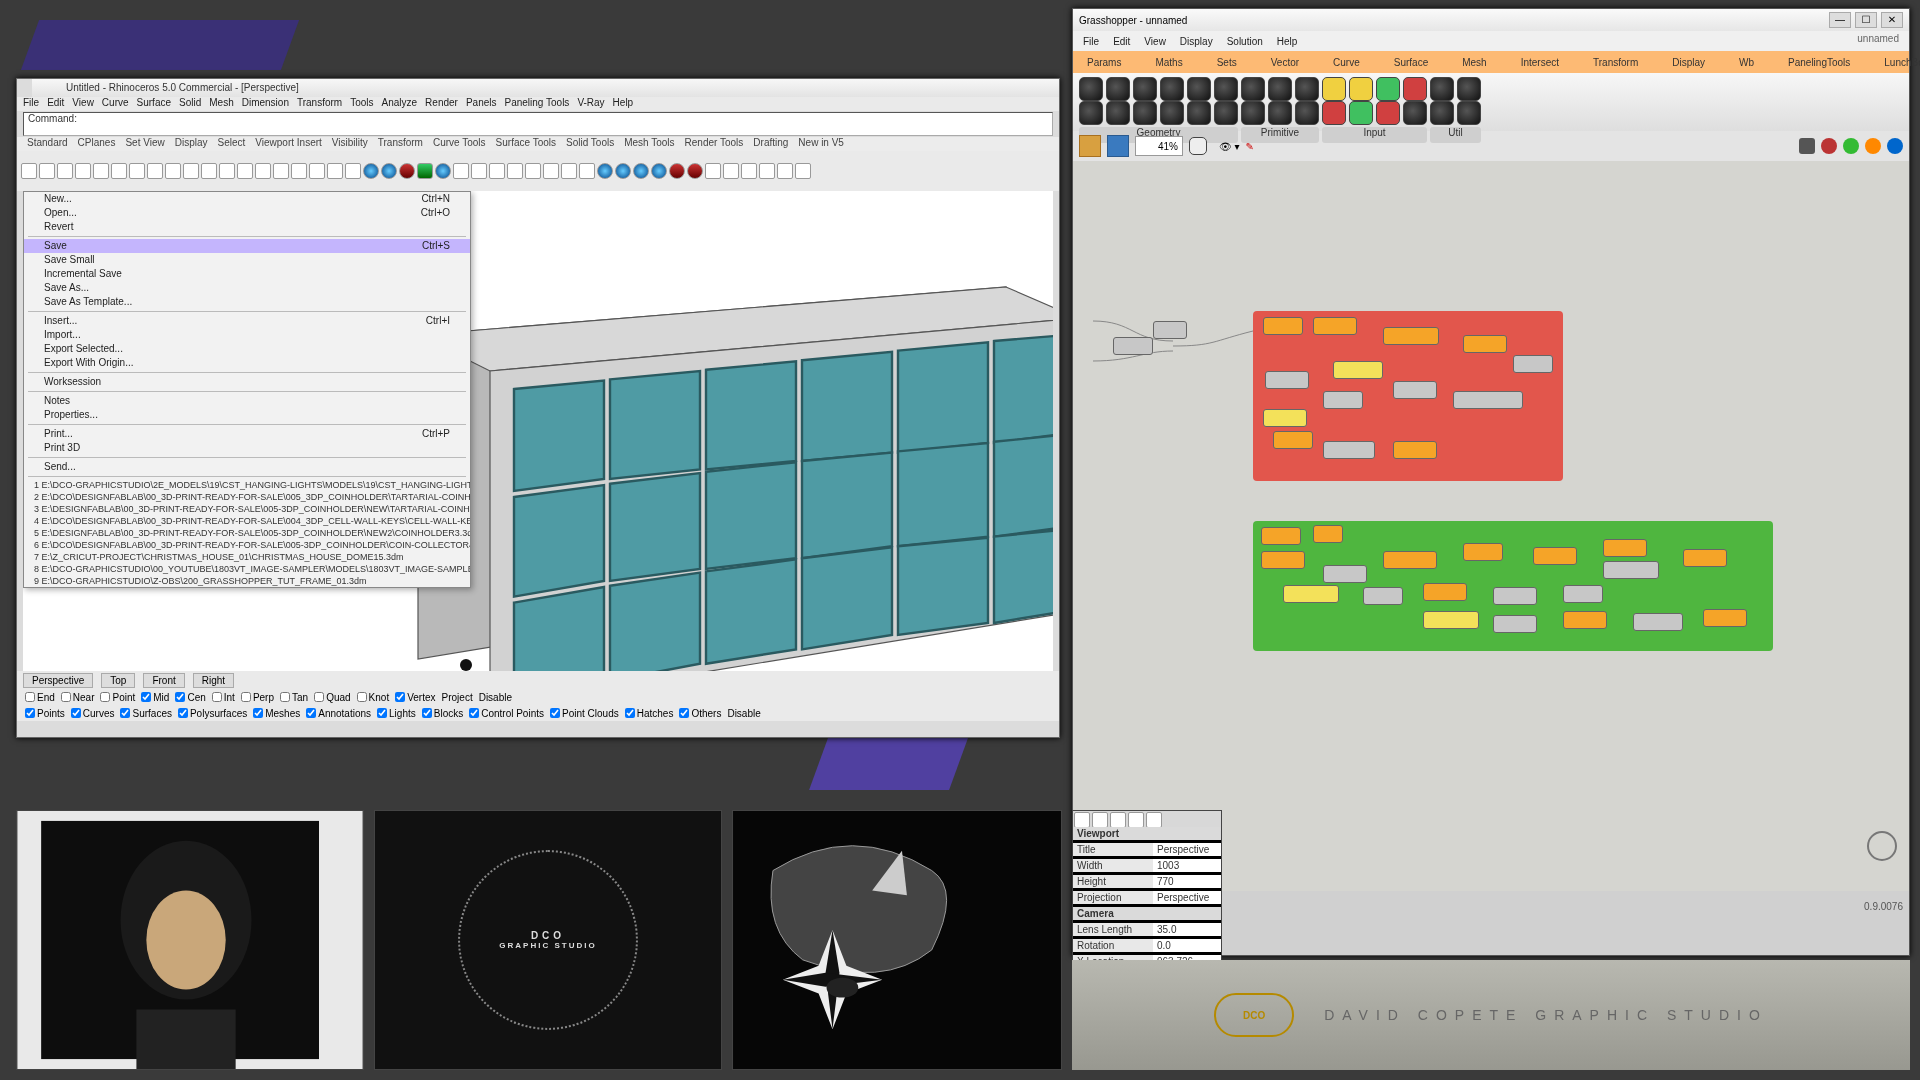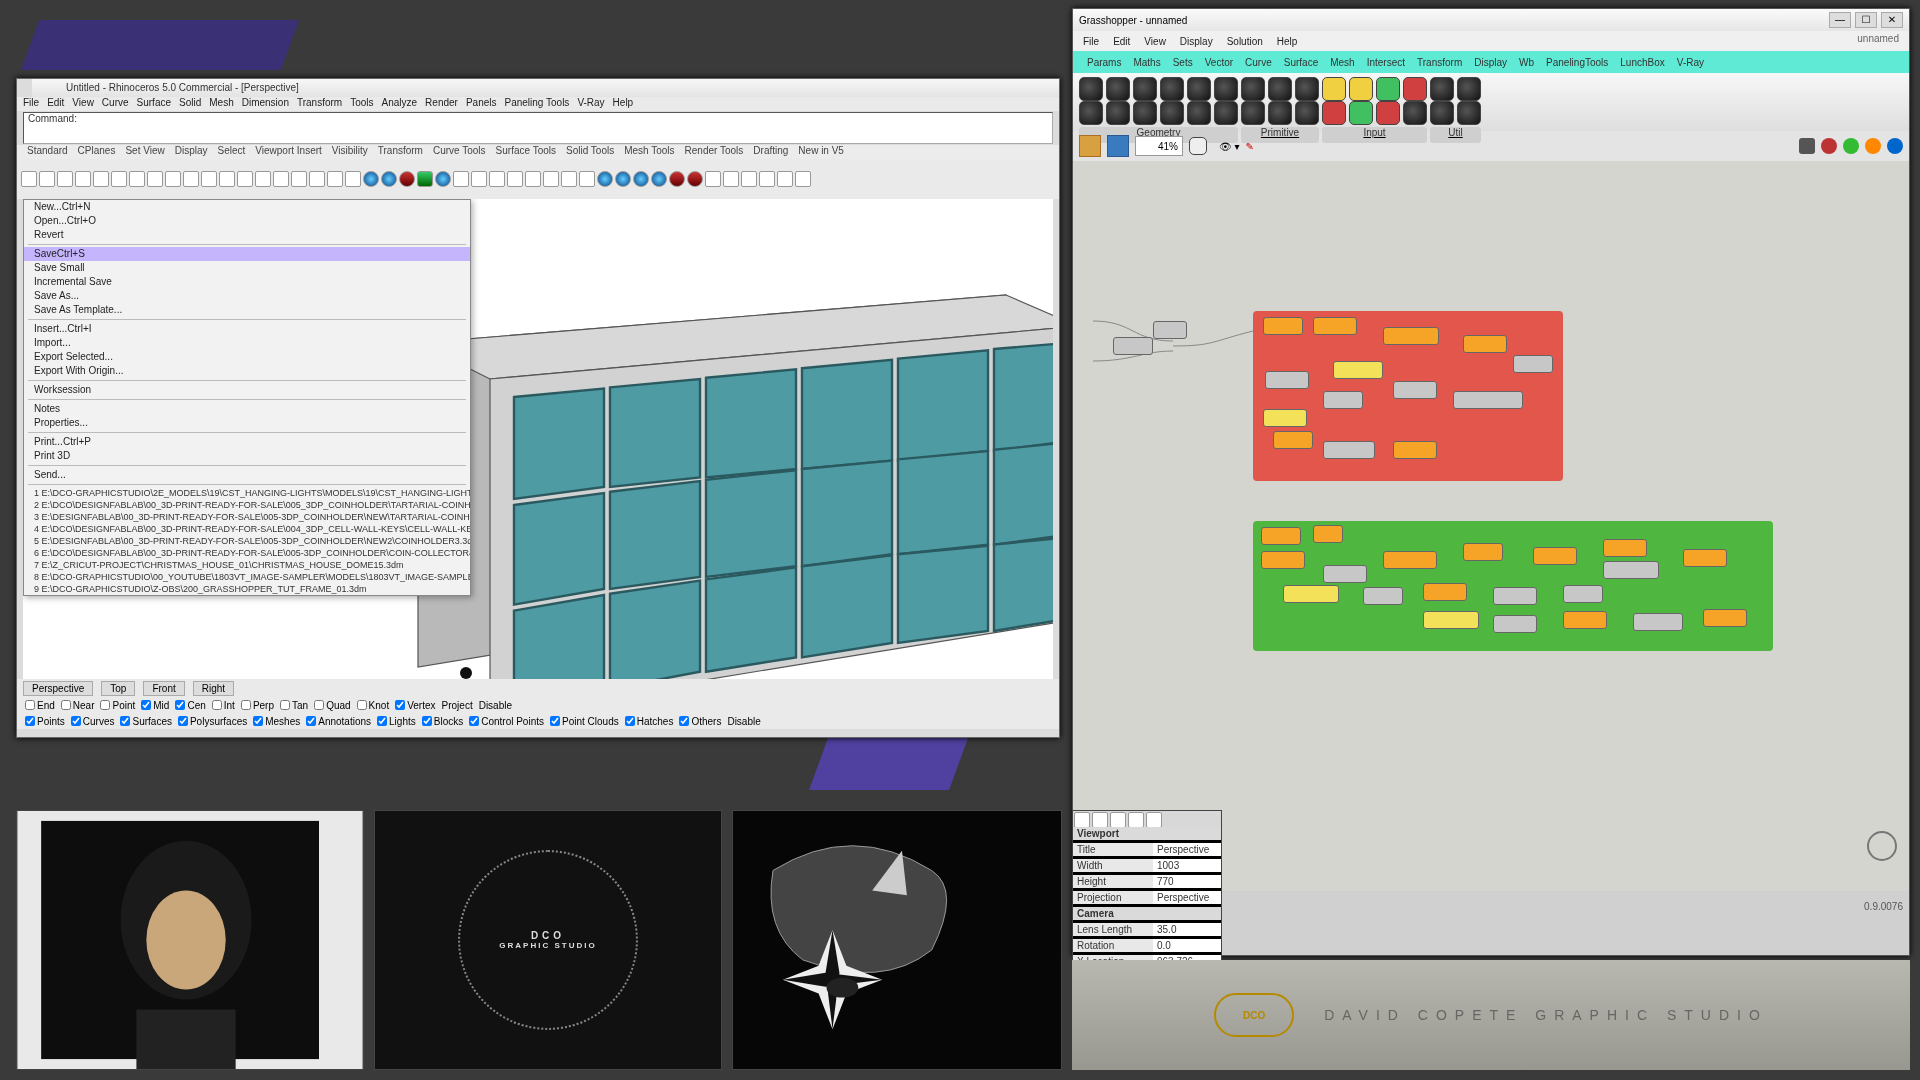--- a/index.html
+++ b/index.html
@@ -4,53 +4,53 @@
 <style>
 * { margin:0; padding:0; box-sizing:border-box; font-family:"Segoe UI",Tahoma,sans-serif; font-size:10px; }
 body { background:#3a3a3a; width:1920px; height:1080px; overflow:hidden; position:relative; }
 .pane { position:absolute; background:#888; box-shadow:0 0 6px #000; }
 
 .rhino { left:16px; top:78px; width:1044px; height:660px; background:#dcdcdc; border:1px solid #666; }
 .rhino-title { height:18px; background:linear-gradient(#f7f7f7,#e3e3e3); line-height:18px; padding-left:34px; color:#333;margin-left:15px; }
 .rhino-menu { height:14px; background:#eaeaea; display:flex; padding-left:6px; gap:8px; }
 .rhino-menu span { color:#222; cursor:pointer; }
 .rhino-cmd { height:16px; background:#f5f5f5; color:#444; padding-left:8px; line-height:16px; }
-.rhino-cmd2 { height:32px; background:#fff; border:1px inset #aaa; margin:1px 6px; padding-left:4px; color:#333; }
+.rhino-cmd2 { height:24px; background:#fff; border:1px inset #aaa; margin:1px 6px; padding-left:4px; color:#333; }
 .tabbar { height:14px; background:#ececec; display:flex; gap:2px; padding-left:6px; }
 .tabbar span { padding:0 4px; color:#444; }
 .toolbar { height:40px; background:#eaeaea; display:flex; align-items:center; gap:2px; padding:2px 4px; flex-wrap:wrap; overflow:hidden; }
 .tbtn { width:16px; height:16px; background:#fff; border:1px solid #999; border-radius:2px; display:inline-block; }
 .tbtn.c { background:radial-gradient(circle,#6cf,#048); border-radius:50%; }
 .tbtn.r { background:linear-gradient(#c33,#600); border-radius:50%; }
 .tbtn.g { background:linear-gradient(#3c6,#060); border-radius:3px; }
 .viewport { position:relative; background:#fff; height:480px; margin:0 6px; overflow:hidden; }
 .file-menu { position:absolute; left:0; top:0; width:448px; background:#f2f2f2; border:1px solid #888; box-shadow:2px 2px 6px rgba(0,0,0,.3); z-index:5; }
-.file-item { height:14px; line-height:14px; padding:0 10px; color:#222; display:flex; justify-content:flex-start; }
+.file-item { height:14px; line-height:14px; padding:0 20px; color:#222; display:flex; justify-content:space-between; }
 .file-item.sel { background:#c4b5fd; }
 .file-sep { height:1px; background:#bbb; margin:2px 4px; }
 .recent { font-size:9px; color:#333; padding:1px 10px; white-space:nowrap; overflow:hidden; }
 .building { position:absolute; left:180px; top:60px; width:640px; height:400px; }
 .vp-tabs { height:18px; background:#eaeaea; display:flex; gap:8px; padding-left:6px; align-items:center; }
 .vp-tabs span { padding:1px 8px; background:#ddd; border:1px solid #aaa; }
 .osnap { height:16px; background:#eaeaea; display:flex; gap:6px; padding-left:8px; align-items:center; }
 .osnap label { display:flex; gap:2px; align-items:center; }
 .osnap input { width:10px; height:10px; }
 
 .gh { left:1072px; top:8px; width:838px; height:948px; background:#d0d0d0; border:1px solid #555; }
 .gh-title { height:22px; background:linear-gradient(#fafafa,#e6e6e6); display:flex; justify-content:space-between; align-items:center; padding:0 6px; }
 .gh-title .ctl { display:flex; gap:4px; }
 .gh-title .ctl span { width:22px; height:16px; background:#ddd; border:1px solid #aaa; text-align:center; line-height:14px; }
 .gh-menu { height:20px; background:#f0f0f0; display:flex; gap:14px; padding-left:10px; align-items:center; }
 .gh-menu span { color:#222; }
 .gh-doclabel { position:absolute; right:10px; top:24px; color:#666; }
-.gh-tabs { height:22px; background:#5eead4; display:flex; gap:0; padding-left:8px; align-items:center; }
+.gh-tabs { height:22px; background:#fdba74; display:flex; gap:22px; padding-left:8px; align-items:center; }
 .gh-tabs span { padding:2px 6px; color:#333; }
 .gh-ribbon { height:58px; background:linear-gradient(#f7f7f7,#dedede); display:flex; gap:3px; padding:4px 6px; align-items:flex-start; }
 .rbtn { width:24px; height:24px; border-radius:5px; background:radial-gradient(circle at 40% 40%,#555,#111); border:1px solid #444; }
-.rgrp { display:flex; flex-direction:column;text-decoration:underline; }
+.rgrp { display:flex; flex-direction:column; }
 .rrow { display:flex; gap:3px; }
 .rlabel { height:16px; text-align:center; color:#333; background:#cfcfcf; margin-top:2px; border-radius:3px; font-size:10px; padding:0 6px; }
 .gh-tb2 { height:30px; background:#e4e4e4; display:flex; align-items:center; gap:6px; padding:0 6px; }
 .gh-tb2 .save { width:22px; height:22px; background:#3a7abf; border:1px solid #2a5a8f; }
 .gh-tb2 .open { width:22px; height:22px; background:#d8a040; border:1px solid #a87020; }
 .gh-tb2 input.zoom { width:48px; height:20px; border:1px solid #999; padding:0 4px; text-align:right; }
 .gh-canvas { position:relative; height:760px; background:#d5d5d0; overflow:hidden; }
 .group { position:absolute; border-radius:4px; }
 .group.red { background:#e2564c; }
 .group.green { background:#4fb63f; }

